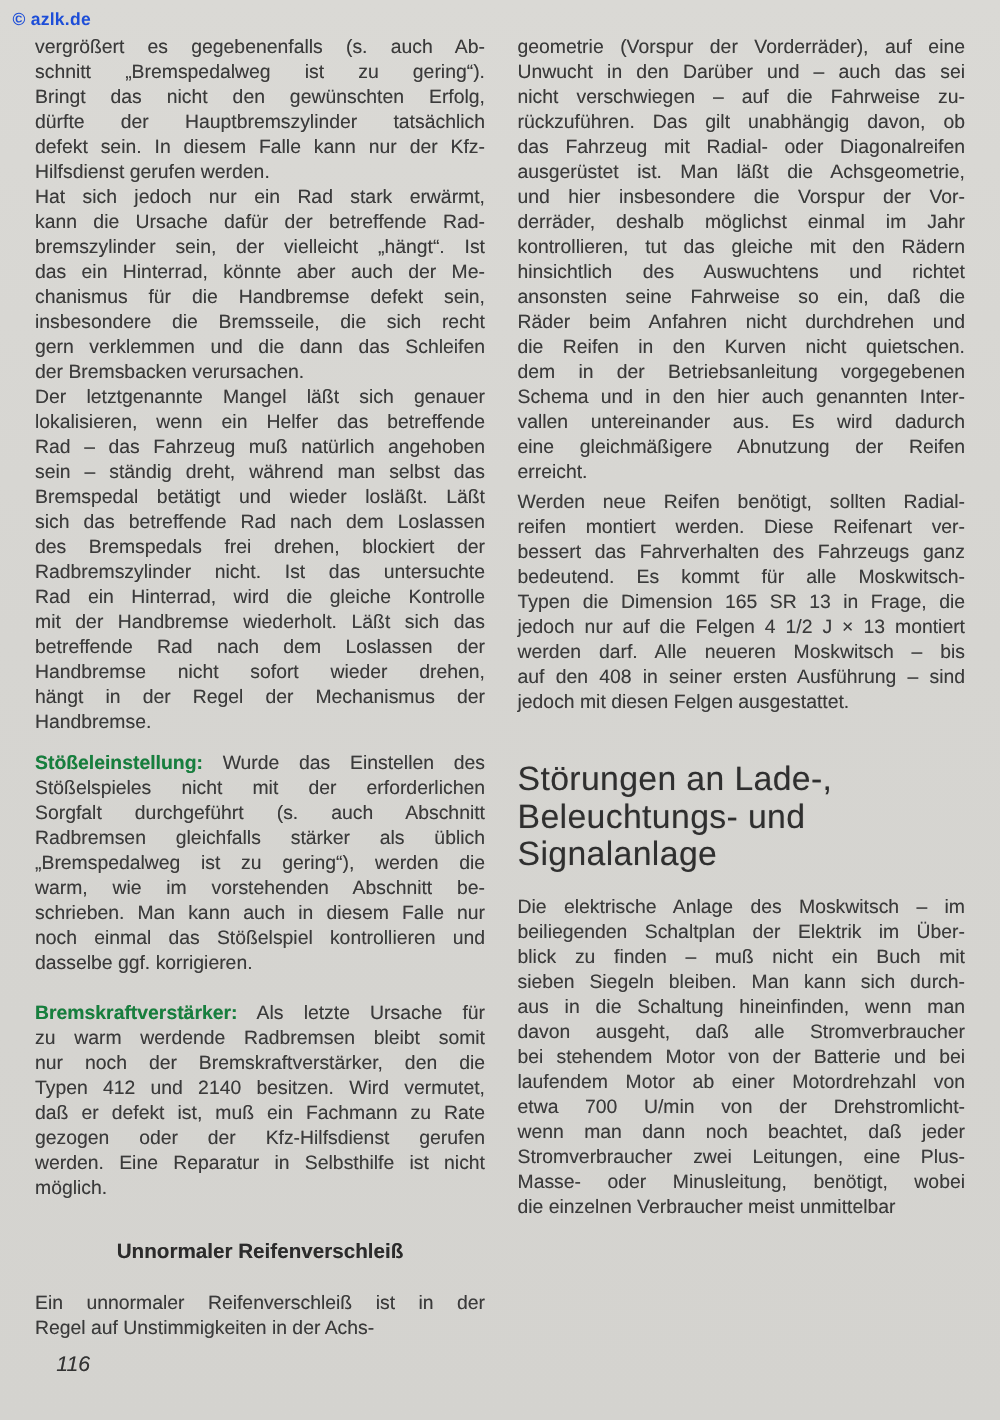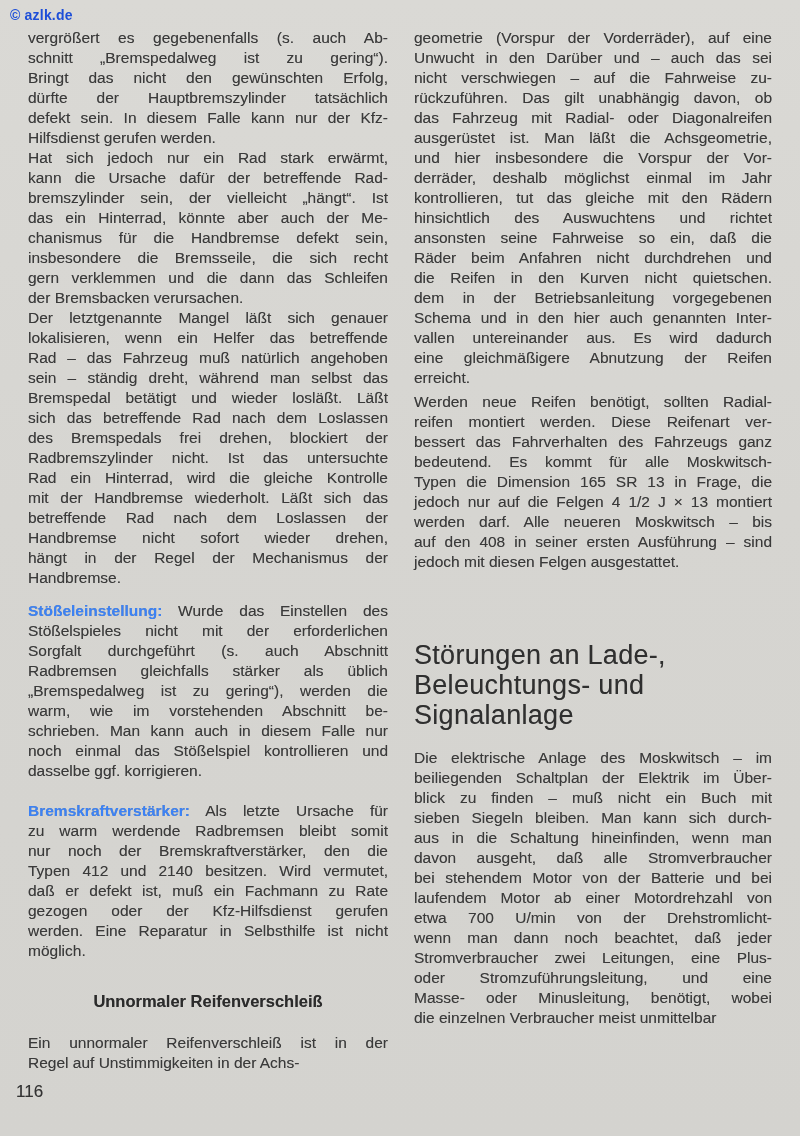--- a/index.html
+++ b/index.html
@@ -33,56 +33,57 @@
 
   .para { margin: 0; }
   .line {
     font-size: 15.5px;
     line-height: 20px;
     text-align: justify;
     text-align-last: justify;
     text-shadow: 0 0 0.5px rgba(58,58,58,0.45);
   }
   .line.last { text-align-last: left; }
-  .line b { font-weight: bold; color: #3b82f6; }
+  .line b { font-weight: bold; color: #15803d; }
 
   .gap-sm { margin-top: 13px; }   
   .gap-md { margin-top: 20px; }   
   .gap-xs { margin-top: 4px;  }   
 
   .sub-heading {
     margin: 28px 0 0 0;
     font-size: 16.5px;
     line-height: 24px;
     font-weight: bold;
     color: #2b2b2b;
     text-shadow: 0 0 0.5px rgba(43,43,43,0.45);
     text-align: center;
   }
   .big-heading {
-    margin-top: 68px;
+    margin-top: 36px;
     color: #2f2f2f;
   }
   .big-heading .line {
     font-size: 27px;
     line-height: 30px;
     letter-spacing: 0.3px;
     text-align: left;
     text-align-last: left;
     text-shadow: 0 0 0.6px rgba(47,47,47,0.4);
   }
   .gap-body { margin-top: 18px; } 
 
   .page-number {
     position: absolute;
-    left: 16px;
+    left: 45px;
     top: 1082px;
     font-size: 17px;
     color: #333333;
     text-shadow: 0 0 0.5px rgba(51,51,51,0.45);
+    font-style: italic;
   }
 </style>
 </head>
 <body>
 
 <div>
 
   <div class="watermark">© azlk.de</div>
 
   <div class="col col-left">
@@ -190,21 +191,20 @@
         <div class="line">beiliegenden Schaltplan der Elektrik im Über-</div>
         <div class="line">blick zu finden – muß nicht ein Buch mit</div>
         <div class="line">sieben Siegeln bleiben. Man kann sich durch-</div>
         <div class="line">aus in die Schaltung hineinfinden, wenn man</div>
         <div class="line">davon ausgeht, daß alle Stromverbraucher</div>
         <div class="line">bei stehendem Motor von der Batterie und bei</div>
         <div class="line">laufendem Motor ab einer Motordrehzahl von</div>
         <div class="line">etwa 700 U/min von der Drehstromlicht-</div>
         <div class="line">wenn man dann noch beachtet, daß jeder</div>
         <div class="line">Stromverbraucher zwei Leitungen, eine Plus-</div>
-        <div class="line">oder Stromzuführungsleitung, und eine</div>
         <div class="line">Masse- oder Minusleitung, benötigt, wobei</div>
         <div class="line last">die einzelnen Verbraucher meist unmittelbar</div>
       </div>
   </div>
 
   <div class="page-number">116</div>
 
 </div>
 
 </body></html>

